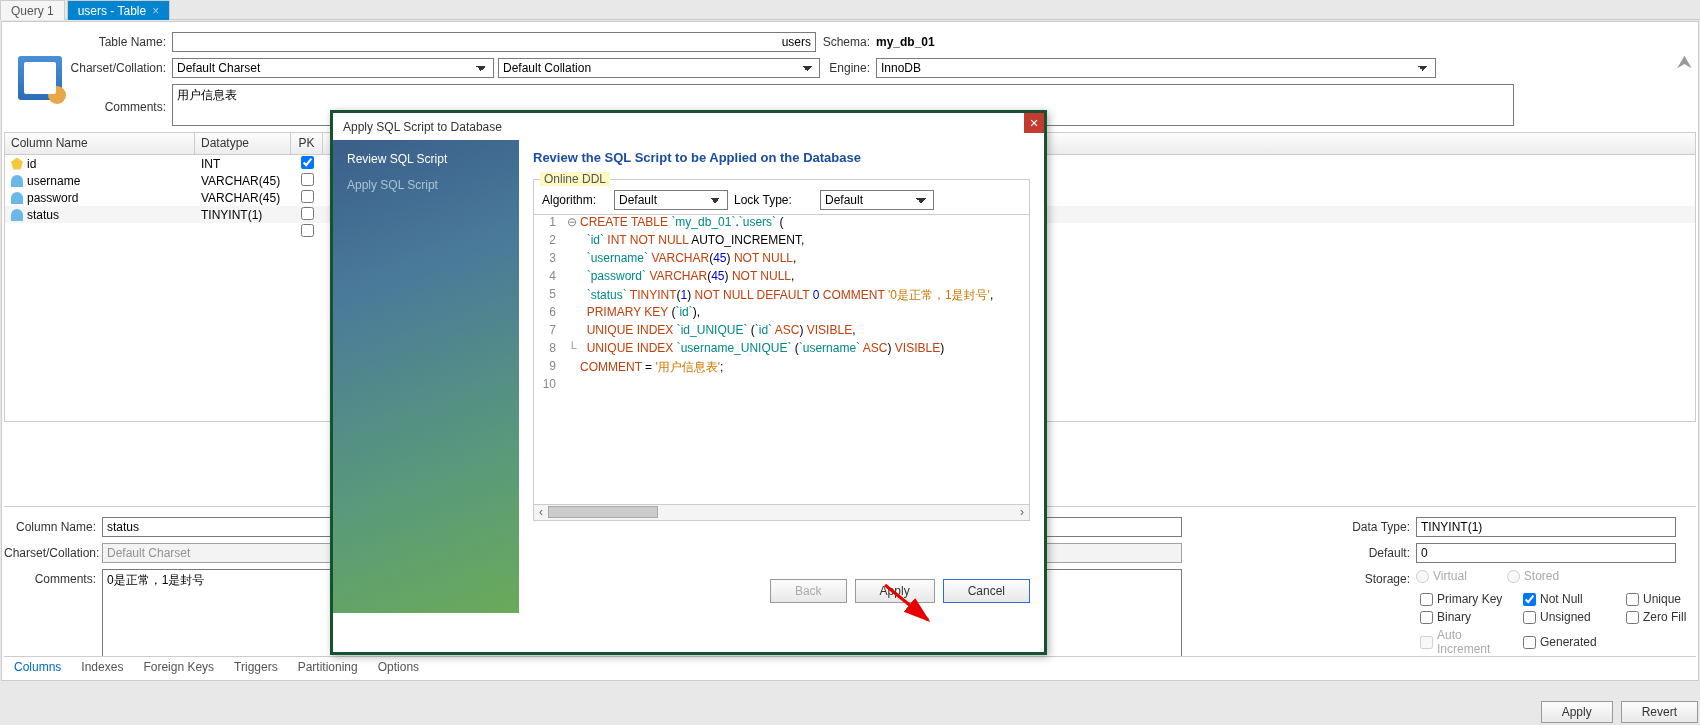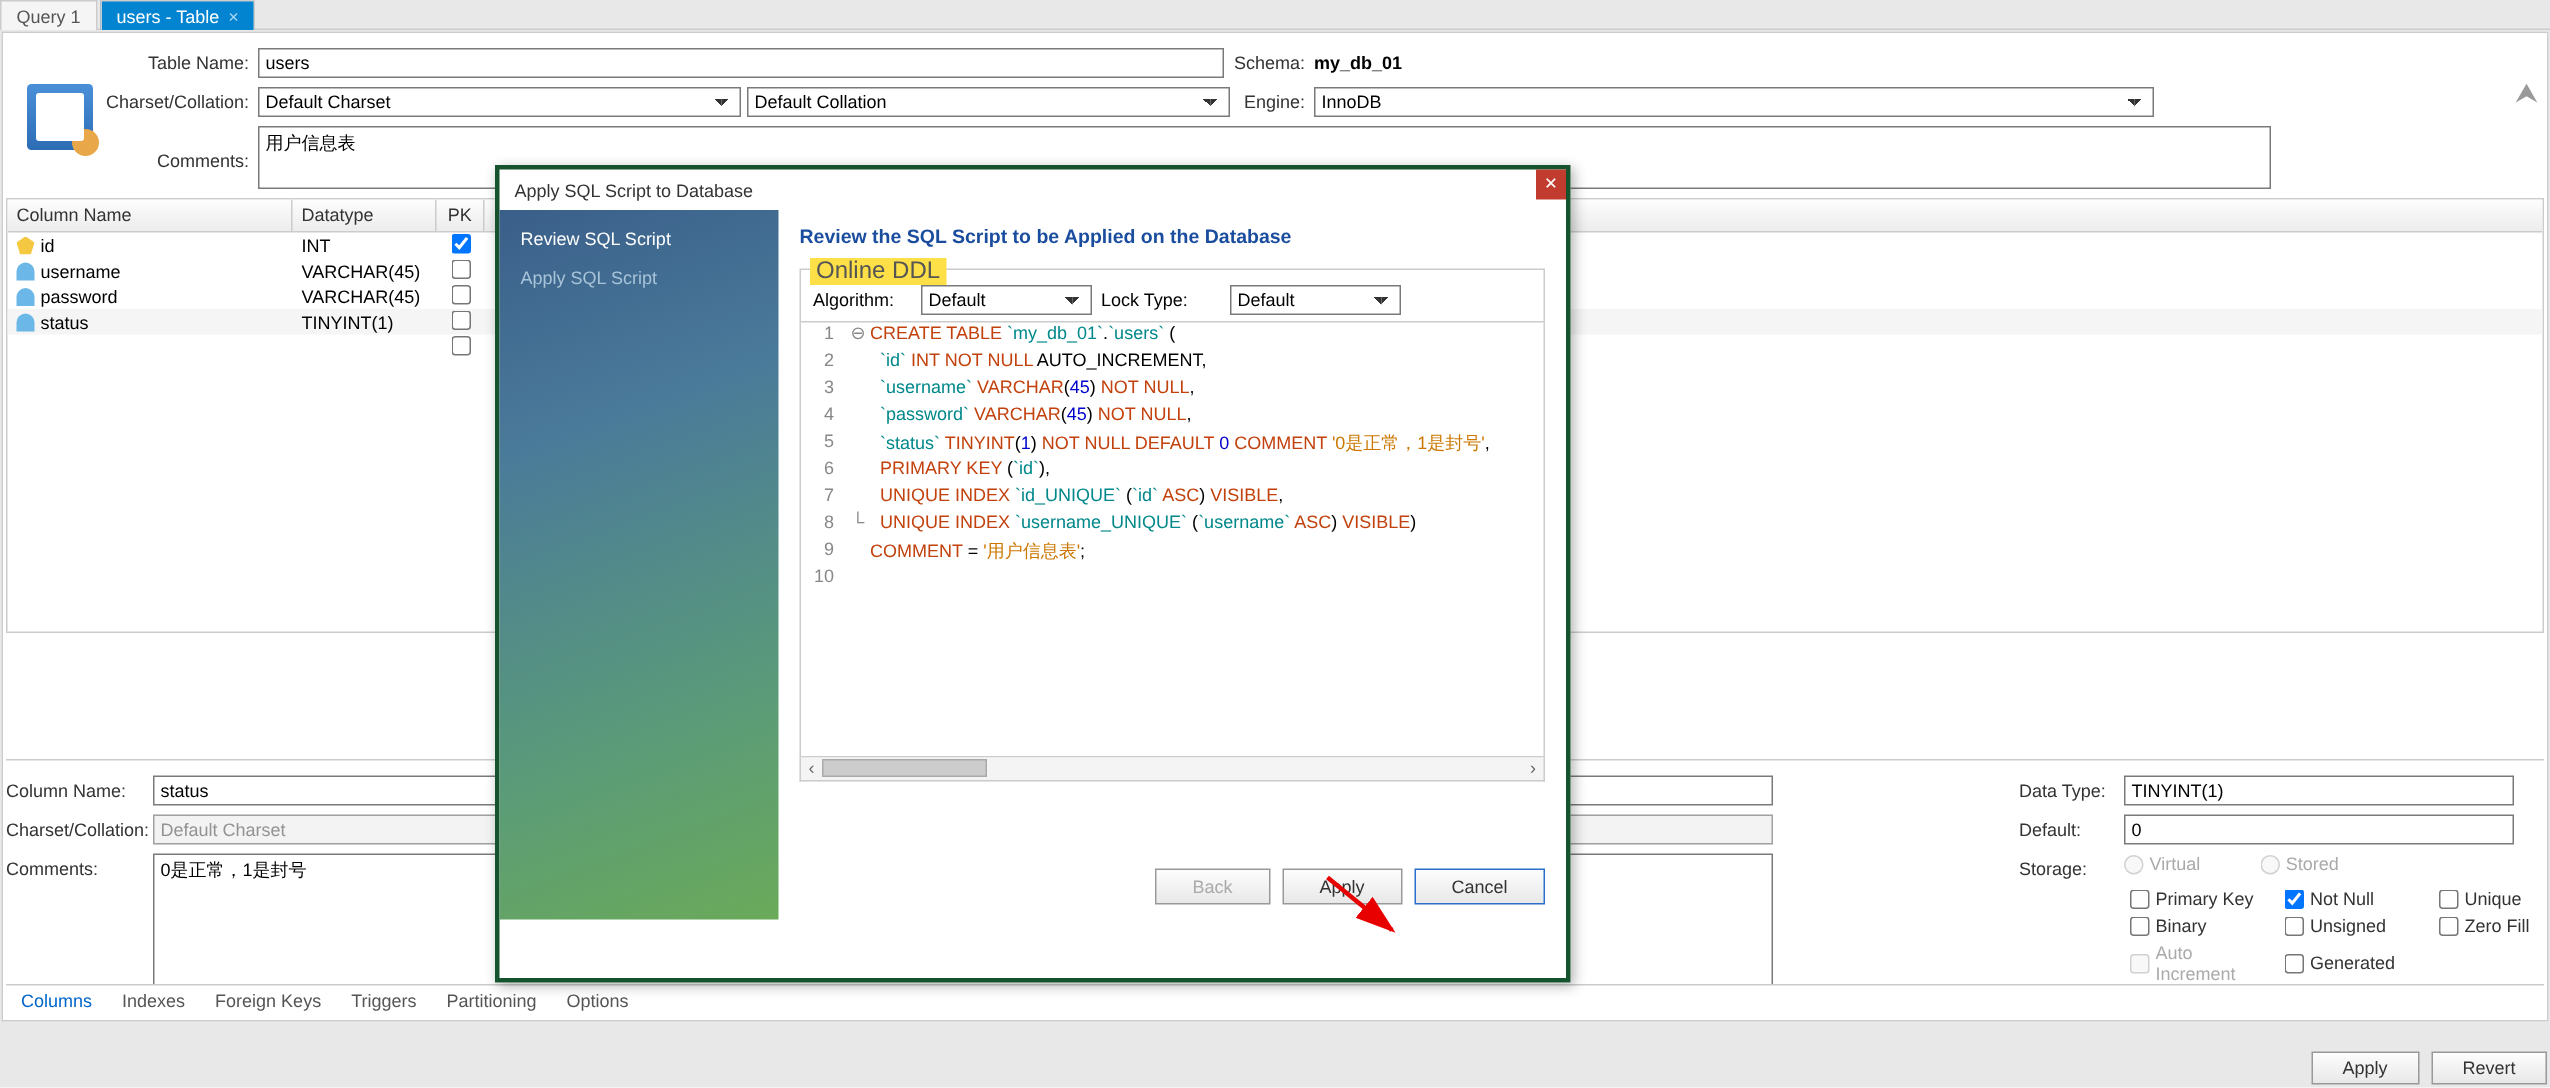--- a/index.html
+++ b/index.html
@@ -29,38 +29,38 @@
 .gc{padding:0 6px}
 .gc.col{width:190px;display:flex;align-items:center}.gc.dt{width:96px}.gc.ck{width:32px;text-align:center}
 .key-ic{width:12px;height:12px;margin-right:4px;display:inline-block}
 .key-ic.pk{background:#f5c842;clip-path:polygon(50% 0,100% 35%,80% 100%,20% 100%,0 35%)}
 .key-ic.col{background:#6bb8e8;border-radius:50% 50% 0 0}
 input[type=checkbox]{width:13px;height:13px}
 .detail-pane{position:absolute;left:2px;right:2px;bottom:24px;height:150px;background:#fff;border-top:1px solid #ccc;display:flex}
 .det-left{flex:1;padding:10px 0 0 0}
 .det-right{width:350px;padding:10px 4px 0 0}
 .det-row{display:flex;align-items:flex-start;margin-bottom:6px}
-.det-lab{width:98px;padding-right:6px;color:#333;padding-top:3px}
+.det-lab{width:98px;text-align:right;padding-right:6px;color:#333;padding-top:3px}
 .bottom-tabs{position:absolute;left:2px;right:2px;bottom:2px;height:22px;display:flex;background:#fff;border-top:1px solid #ccc}
 .btab{padding:3px 10px;color:#555;cursor:pointer}
 .btab.active{color:#0066cc}
 .btn-bar{position:absolute;right:2px;bottom:2px;height:22px;display:flex;gap:8px;align-items:center}
 .btn{border:1px solid #999;background:linear-gradient(#fdfdfd,#e8e8e8);padding:3px 20px;cursor:pointer;color:#333}
 
 .modal{position:absolute;left:330px;top:110px;width:717px;height:545px;background:#fff;border:3px solid #14532d;box-shadow:2px 2px 8px rgba(0,0,0,.3);z-index:100}
 .m-title{padding:6px 10px;color:#333;font-size:13px;position:relative}
 .m-close{position:absolute;right:0;top:0;width:20px;height:20px;background:#c13b2e;color:#fff;text-align:center;line-height:20px;font-size:11px;cursor:pointer}
 .m-body{display:flex;height:473px}
 .m-side{width:186px;background:linear-gradient(160deg,#3a5f8a 0%,#4a7a9a 30%,#5a9a7a 70%,#6aaa5a 100%);padding:12px 14px}
 .m-step{color:#fff;margin-bottom:12px;font-size:12px}
 .m-step.dim{color:#a8c4d8}
 .m-main{flex:1;padding:10px 14px;position:relative}
 .m-head{color:#1a4d9e;font-weight:bold;font-size:13px;margin-bottom:14px}
 .ddl-box{border:1px solid #ccc;padding:10px 8px 4px 8px;position:relative;margin-bottom:0}
-.ddl-leg{position:absolute;top:-8px;left:6px;background:#fde047;padding:0 4px;color:#555;font-size:16px}
+.ddl-leg{position:absolute;top:-8px;left:6px;background:#fef9c3;padding:0 4px;color:#555;font-size:12px}
 .ddl-row{display:flex;align-items:center;gap:6px}
 .sql-ed{border-left:1px solid #ccc;border-right:1px solid #ccc;border-bottom:1px solid #ccc;height:290px;overflow:hidden;font-family:Consolas,monospace}
 .sql-line{display:flex;height:18px}
 .ln{width:30px;text-align:right;padding-right:8px;color:#888;background:#fff}
 .fold{width:16px;text-align:center;color:#888}
 .code{flex:1;white-space:pre}
 .kw{color:#c2410c}.id{color:#00888a}.num{color:#0000cc}.str{color:#cc7700}
 .m-scroll{height:16px;border:1px solid #ccc;border-top:none;position:relative;background:#f4f4f4}
 .m-scroll .thumb{position:absolute;left:14px;top:1px;width:110px;height:12px;background:#ccc;border:1px solid #aaa}
 .m-scroll .ar{position:absolute;top:0;width:14px;height:14px;text-align:center;color:#666}
@@ -90,21 +90,21 @@
 
 <div class="main">
   <div class="table-icon">
       <div class="gear"></div>
     </div>
   <span class="collapse-icon">⮝</span>
 
   <div class="form-area">
     <div class="row">
       <div class="label w170">Table Name:</div>
-      <input type="text" style="width: 644px;" value="users">
+      <input type="text" style="width: 644px; text-align: right;" value="users">
       <div class="label" style="width:60px">Schema:</div>
       <b>my_db_01</b>
     </div>
     <div class="row">
       <div class="label w170">Charset/Collation:</div>
       <select style="width:322px"><option>Default Charset</option></select>
       <select style="width:322px;margin-left:4px"><option>Default Collation</option></select>
       <div class="label" style="width:56px">Engine:</div>
       <select style="width:560px"><option>InnoDB</option></select>
     </div>

